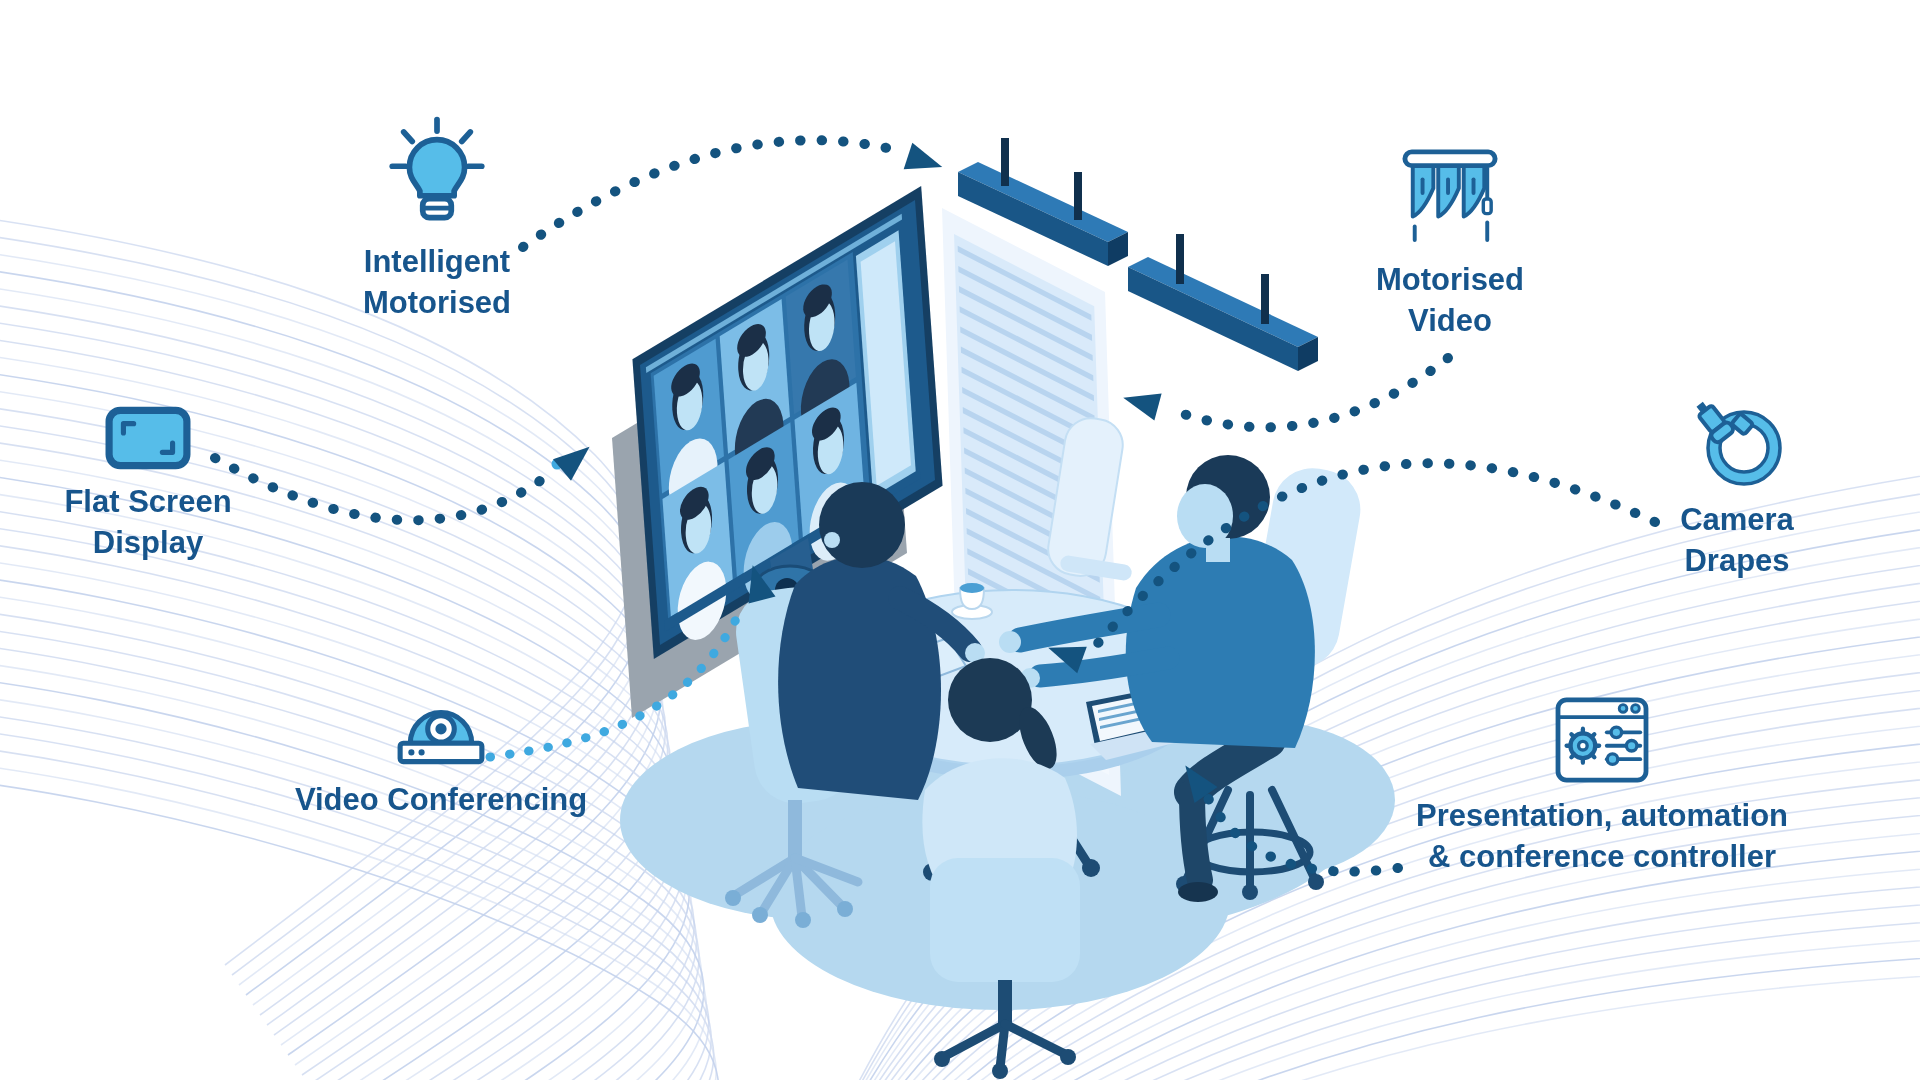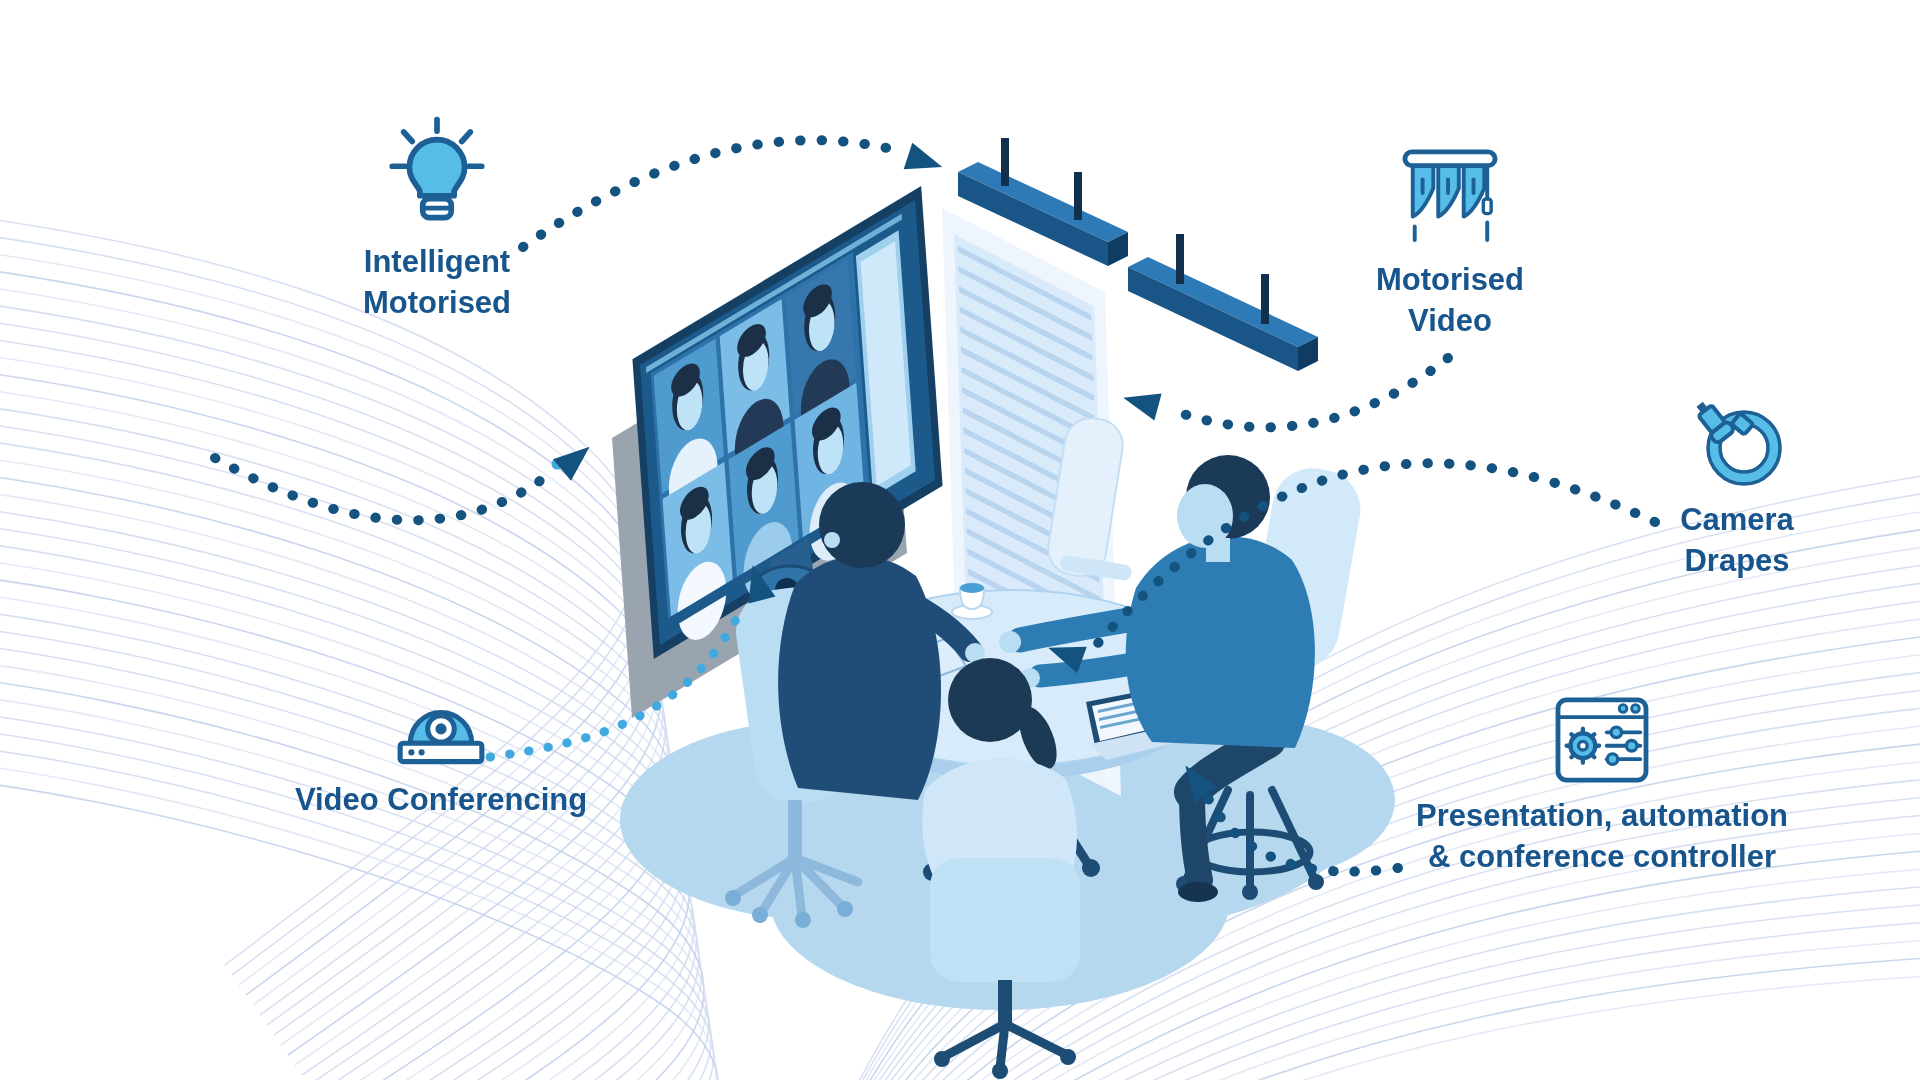--- a/index.html
+++ b/index.html
@@ -360,20 +360,31 @@
       <line x1="88" y1="24" x2="88" y2="70" stroke="#1d6096" stroke-width="4"></line>
       <rect x="84" y="56" width="8" height="15" rx="3" fill="#ffffff" stroke="#1d6096" stroke-width="3.5"></rect>
       <rect x="4" y="8" width="92" height="14" rx="7" fill="#ffffff" stroke="#1d6096" stroke-width="5"></rect>
     </svg>
     <div class="txt">
       <div>Motorised</div>
       <div>Video</div>
     </div>
   </div>
 
+  <div class="label" id="lbl-flatscreen">
+    <svg width="86" height="64" viewBox="0 0 84 62">
+      <rect x="4" y="4" width="76" height="54" rx="11" fill="#56bde9" stroke="#1d6096" stroke-width="7"></rect>
+      <path d="M18 26 v-9 h10" fill="none" stroke="#1d6096" stroke-width="5" stroke-linecap="round" stroke-linejoin="round"></path>
+      <path d="M66 36 v9 h-10" fill="none" stroke="#1d6096" stroke-width="5" stroke-linecap="round" stroke-linejoin="round"></path>
+    </svg>
+    <div class="txt">
+      <div>Flat Screen</div>
+      <div>Display</div>
+    </div>
+  </div>
 
   <div class="label" id="lbl-cable">
     <svg width="90" height="92" viewBox="0 0 90 92">
       <circle cx="52" cy="52" r="30" fill="none" stroke="#56bde9" stroke-width="12"></circle>
       <circle cx="52" cy="52" r="36" fill="none" stroke="#1d6096" stroke-width="3.5"></circle>
       <circle cx="52" cy="52" r="24" fill="none" stroke="#1d6096" stroke-width="3.5"></circle>
       <g transform="rotate(-38 24 26)">
         <rect x="18" y="2" width="8" height="9" fill="#1d6096"></rect>
         <rect x="14" y="10" width="17" height="22" rx="3" fill="#56bde9" stroke="#1d6096" stroke-width="4"></rect>
         <rect x="11" y="32" width="23" height="12" rx="5" fill="#56bde9" stroke="#1d6096" stroke-width="4"></rect>

